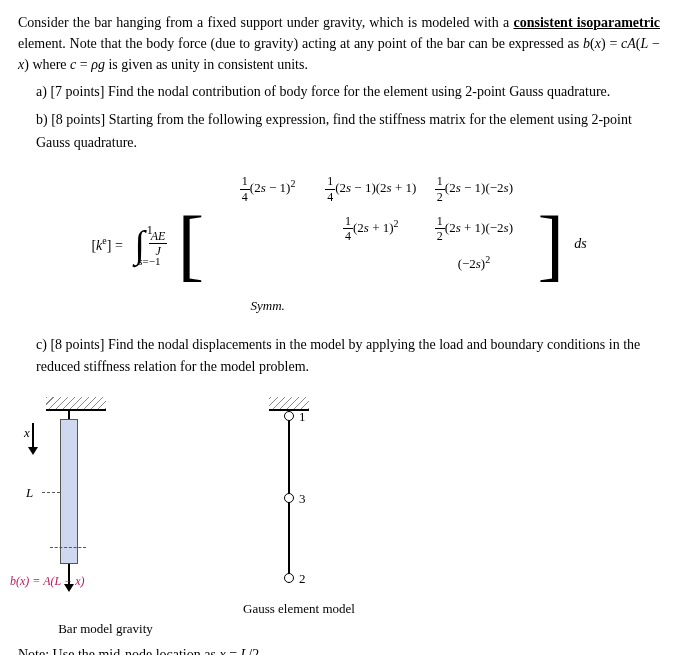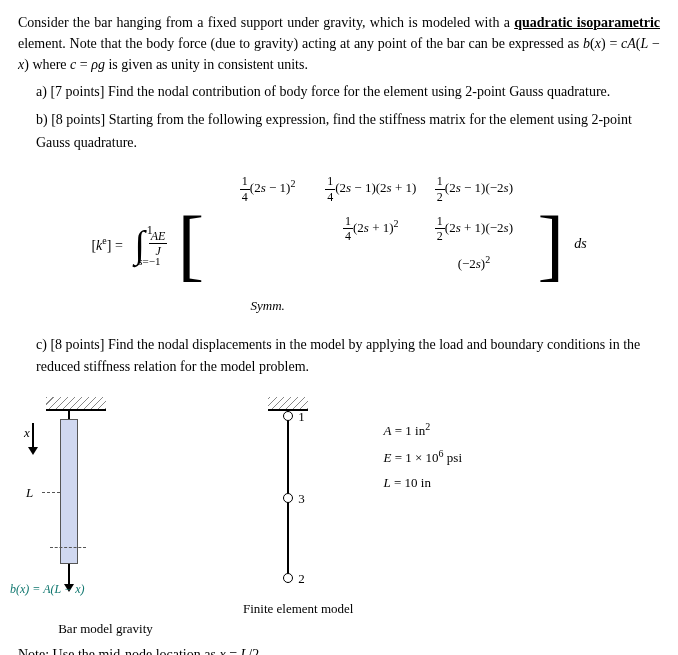--- a/index.html
+++ b/index.html
@@ -112,21 +112,21 @@
       margin-top: 10px;
       font-size: 14px;
     }
     sup { font-size: 10px; vertical-align: super; }
   </style>
 </head>
 <body>
 
 <div class="main-text">
   <span>
-    Consider the bar hanging from a fixed support under gravity, which is modeled with a <u><strong>quadratic isoparametric</strong></u> element. Note that the body force (due to gravity) acting at any point of the bar can be expressed as <i>b</i>(<i>x</i>) = <i>cA</i>(<i>L</i> − <i>x</i>) where <i>c</i> = <i>ρg</i> is given as unity in consistent units.
+    Consider the bar hanging from a fixed support under gravity, which is modeled with a <u><strong>consistent isoparametric</strong></u> element. Note that the body force (due to gravity) acting at any point of the bar can be expressed as <i>b</i>(<i>x</i>) = <i>cA</i>(<i>L</i> − <i>x</i>) where <i>c</i> = <i>ρg</i> is given as unity in consistent units.
   </span>
 </div>
 
 <div class="part">
   <span>a) <span>[7 points] Find the nodal contribution of body force for the element using 2-point Gauss quadrature.</span></span>
 </div>
 
 <div class="part">
   <span>b) <span>[8 points] Starting from the following expression, find the stiffness matrix for the element using 2-point Gauss quadrature.</span></span>
 </div>
@@ -221,21 +221,21 @@
       <div style="position:absolute; top:167px; left:50px; width:2px; height:22px; background:#000;"></div>
       <div style="position:absolute; top:187px; left:46px; width:0; height:0; border-left:5px solid transparent; border-right:5px solid transparent; border-top:8px solid #000;"></div>
 
       <div style="position:absolute; top:26px; left:14px; width:2px; height:26px; background:#000;"></div>
       <div style="position:absolute; top:50px; left:10px; width:0; height:0; border-left:5px solid transparent; border-right:5px solid transparent; border-top:8px solid #000;"></div>
       <span style="position:absolute; top:28px; left:6px; font-size:13px; font-style:italic;">x</span>
 
       <div style="position:absolute; top:95px; left:24px; width:18px; border-top:1px dashed #555;"></div>
       <span style="position:absolute; top:88px; left:8px; font-size:13px; font-style:italic;">L</span>
 
-      <span style="position:absolute; bottom:0; left:-8px; font-size:12px; font-style:italic; color:#0f766e;"><i>b</i>(<i>x</i>) = <i>A</i>(<i>L</i> − <i>x</i>)</span>
+      <span style="position:absolute; bottom:8px; left:-8px; font-size:12px; font-style:italic; color:#be185d;"><i>b</i>(<i>x</i>) = <i>A</i>(<i>L</i> − <i>x</i>)</span>
 
       <div style="position:absolute; top:150px; left:32px; width:36px; border-top:1px dashed #555;"></div>
     </div>
     <div class="diagram-label" style="margin-top:24px;">Bar model gravity</div>
   </div>
 
   <div style="display:flex; flex-direction:column; align-items:center; margin-left:40px;">
     <div class="diagram-fem" style="position:relative; width:100px; height:200px;">
 
       <div style="position:absolute; top:0; left:20px; width:40px; height:14px; background: repeating-linear-gradient(-45deg, #888 0px, #888 1px, #fff 1px, #fff 5px); border-bottom:2px solid #000;"></div>
@@ -244,26 +244,21 @@
 
       <div style="position:absolute; top:14px; left:35px; width:10px; height:10px; border-radius:50%; background:#fff; border:1.5px solid #000;"></div>
       <span style="position:absolute; top:12px; left:50px; font-size:13px;">1</span>
 
       <div style="position:absolute; top:96px; left:35px; width:10px; height:10px; border-radius:50%; background:#fff; border:1.5px solid #000;"></div>
       <span style="position:absolute; top:94px; left:50px; font-size:13px;">3</span>
 
       <div style="position:absolute; top:176px; left:35px; width:10px; height:10px; border-radius:50%; background:#fff; border:1.5px solid #000;"></div>
       <span style="position:absolute; top:174px; left:50px; font-size:13px;">2</span>
     </div>
-    <div class="diagram-label">Finite element model</div>
-  </div>
-
-  <div class="diagram-params">
-    <div><i>A</i> = 1 in<sup>2</sup></div>
-    <div><i>E</i> = 1 × 10<sup>6</sup> psi</div>
-    <div><i>L</i> = 10 in</div>
-  </div>
+    <div class="diagram-label">Gauss element model</div>
+  </div>
+
 
 </div>
 
 <div class="note-line">
   <span>Note: Use the mid-node location as <i>x</i> = <i>L</i>/2.</span>
 </div>
 
 </body></html>

